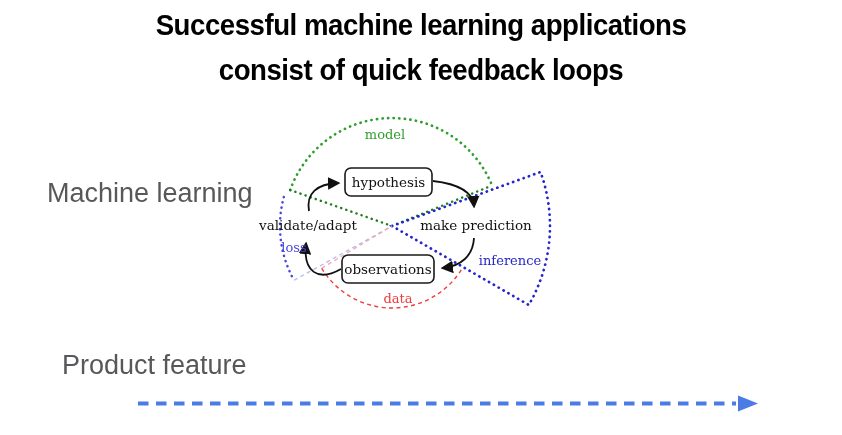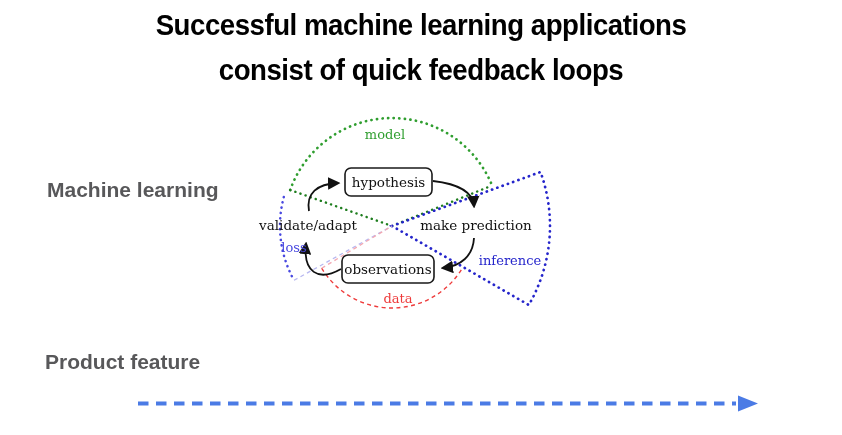--- a/index.html
+++ b/index.html
@@ -15,26 +15,26 @@
     text-align:center;
     font-weight:800;
     font-size:30px;
     line-height:45px;
     letter-spacing:-0.5px;
     color:#000;
     transform:scaleX(0.92);
   }
   .row-label {
     position:absolute;
-    font-size:21px;
-    font-weight:700;
+    font-size:27px;
+    font-weight:400;
     color:#58585a;
   }
   #ml-label { left:47px; top:178px; }
-  #pf-label { left:45px; top:350px; }
+  #pf-label { left:62px; top:350px; }
   svg.diagram { position:absolute; left:0; top:0; }
   .tex {
     font-family:"DejaVu Serif", serif;
     font-size:13.5px;
   }
   .tex-small { font-family:"DejaVu Serif", serif; font-size:13px; }
   .dotted { fill:none; stroke-linecap:round; }
   .node-box { fill:#ffffff; stroke:#1a1a1a; stroke-width:1.6; }
   .loop { fill:none; stroke-width:1.8; }
 </style>

